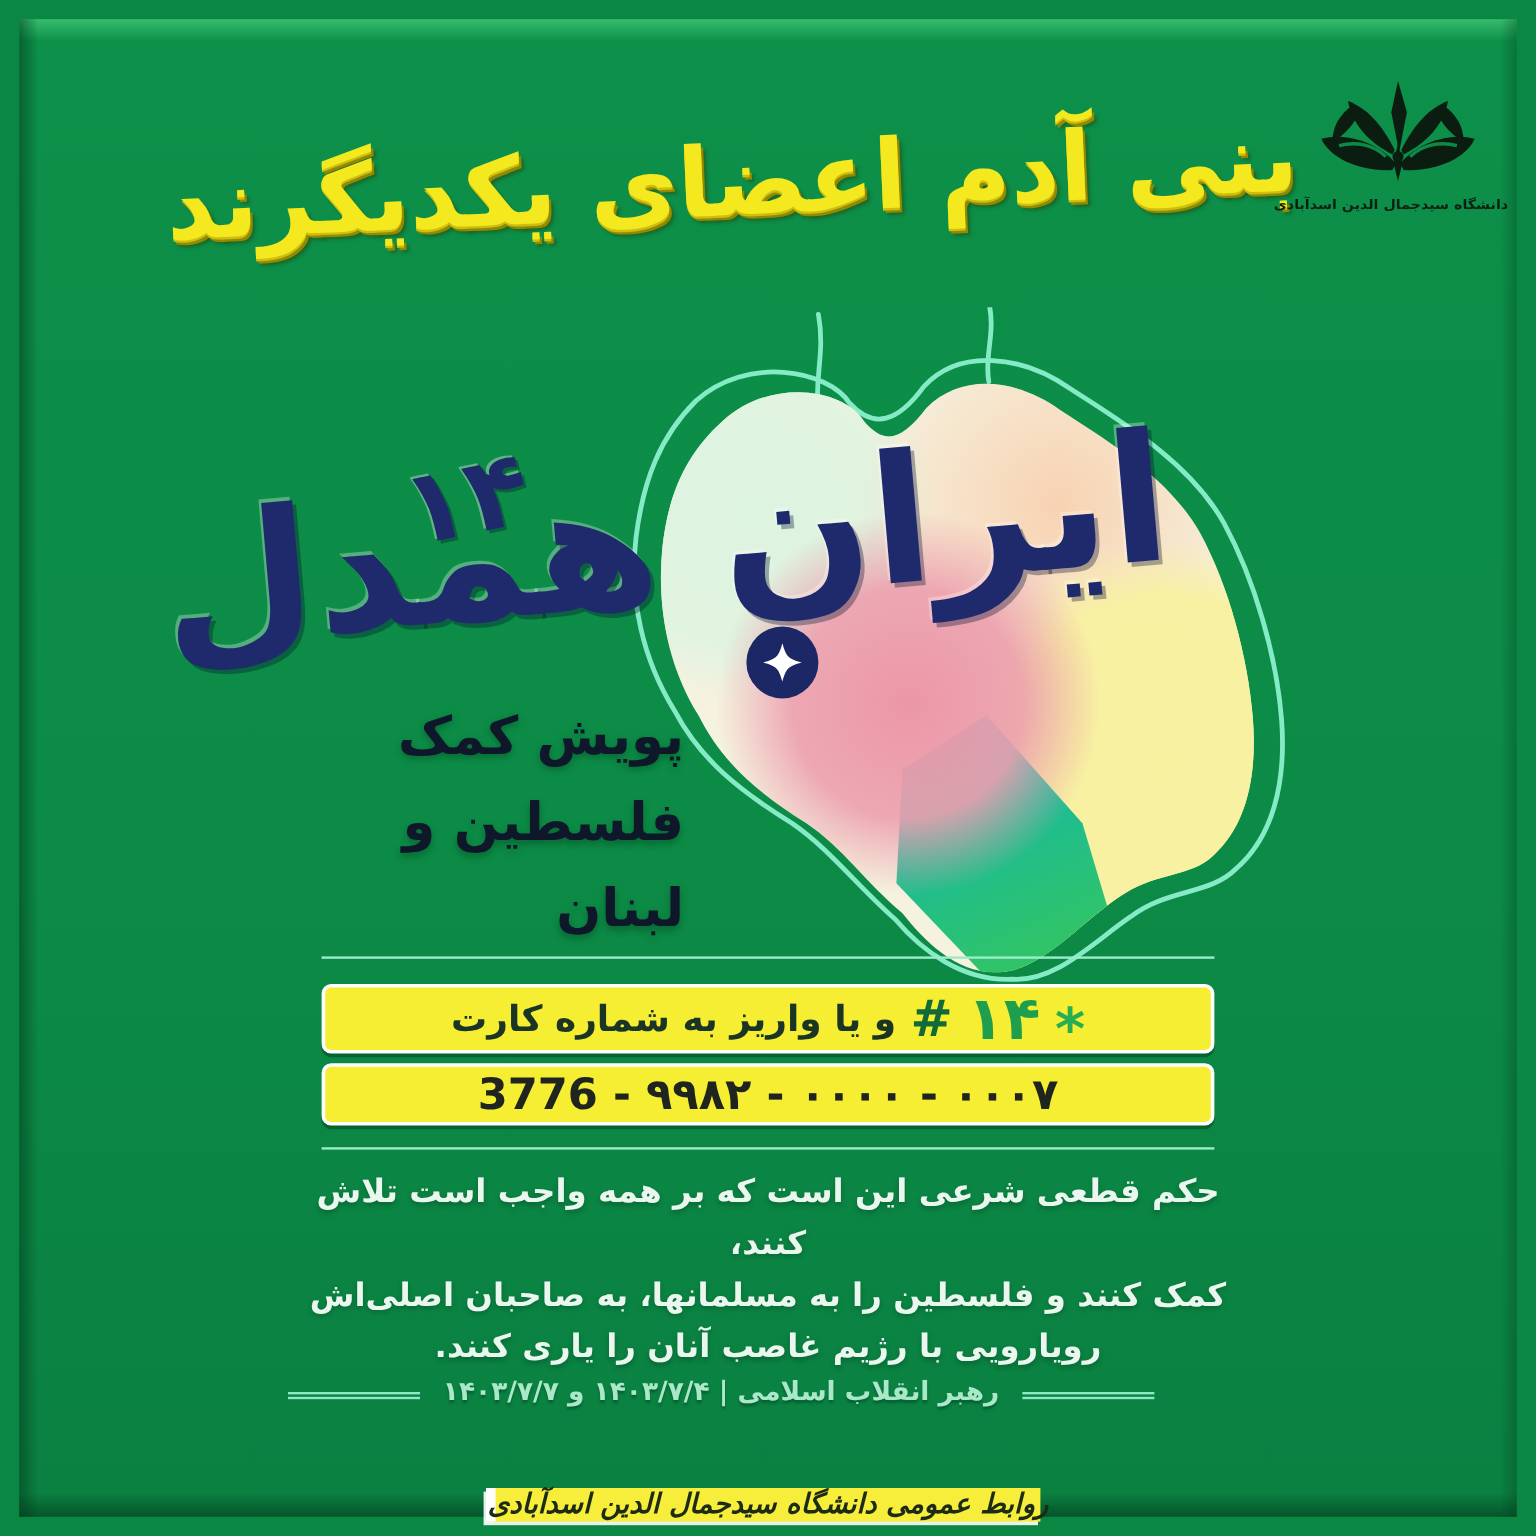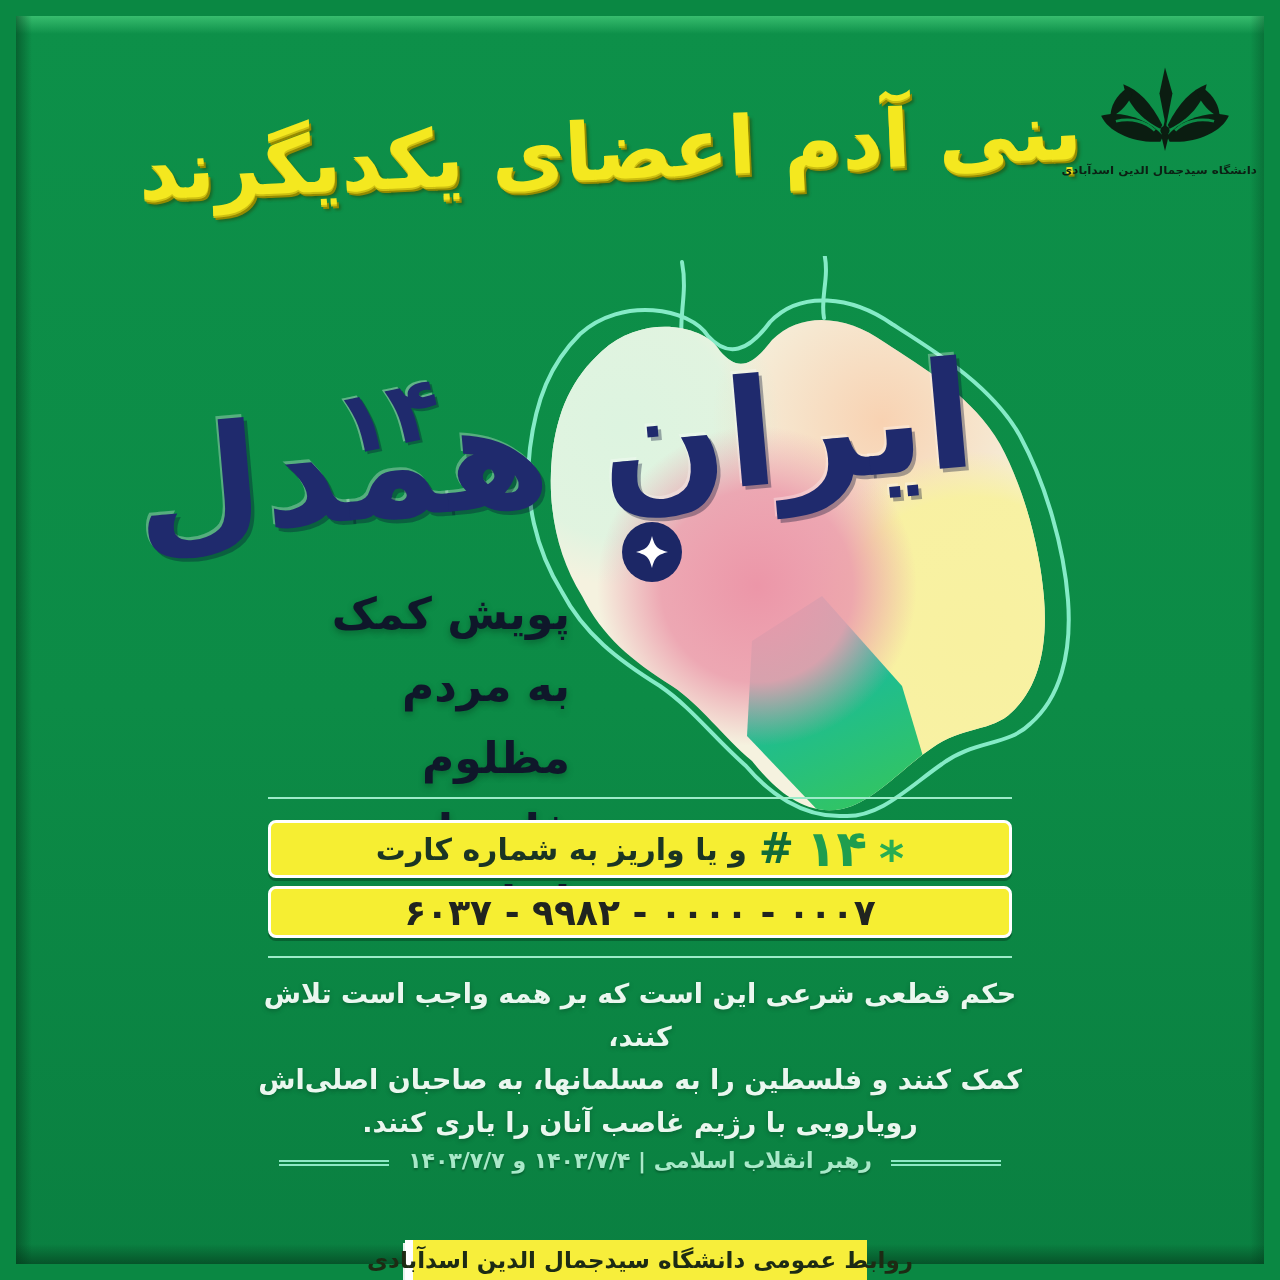--- a/index.html
+++ b/index.html
@@ -88,34 +88,35 @@
 
   
   .quote{
     position:absolute;left:240px;top:972px;width:800px;
     direction:rtl;text-align:center;
     font-size:27px;font-weight:bold;color:#eaf7ef;line-height:43px;
     text-shadow:0 2px 4px rgba(0,50,25,.35);
   }
   .attrib{
     position:absolute;left:240px;top:1148px;width:800px;
-    display:flex;align-items:center;justify-content:center;gap:19px;
+    display:flex;align-items:center;gap:19px;
   }
   .attrib-rule{height:2px;width:110px;background:#8ee9c6;box-shadow:0 4px 0 #8ee9c6;}
   .attrib-text{
     direction:rtl;font-size:22px;font-weight:bold;color:#a9e9c9;white-space:nowrap;
     text-shadow:0 2px 2px rgba(0,50,25,.4);
   }
 
   
   .footer-bar{
-    position:absolute;left:405px;top:1240px;width:462px;height:40px;
+    position:absolute;left:405px;top:1240px;width:462px;height:28px;
     background:#f7ee3b;border-left:8px solid #ffffff;
     box-sizing:border-box;display:flex;align-items:center;justify-content:center;
     box-shadow:-2px 3px 0 rgba(255,255,255,.9);
+    font-style:italic;
   }
   .footer-text{
     direction:rtl;font-size:23px;font-weight:bold;color:#1d2b14;white-space:nowrap;
   }
 </style>
 </head>
 <body>
 
 <div class="poster">
   <div class="panel"></div>
@@ -213,36 +214,35 @@
         </g>
       </svg>
     </span>
   </div>
 
   <div class="wordmark">ایران همدل</div>
   <div class="wordmark-number">۱۴</div>
 
   <div class="tagline">
     <div>پویش کمک</div>
-    <div>به مردم مظلوم</div>
     <div>فلسطین و لبنان</div>
   </div>
 
   <div class="rule-line" style="top:797px;"></div>
   <div class="rule-line" style="top:956px;"></div>
 
   <div class="strip strip-dial">
     <span class="dial-text">و یا واریز به شماره کارت</span>
     <span class="ussd-hash">#</span>
     <span class="ussd-number">۱۴</span>
     <span class="ussd-star">*</span>
   </div>
 
   <div class="strip strip-card">
-    <span class="card-number">۶۰۳۷ - ۹۹۸۲ - ۰۰۰۰ - ۰۰۰۷</span>
+    <span class="card-number">3776 - ۹۹۸۲ - ۰۰۰۰ - ۰۰۰۷</span>
   </div>
 
   <div class="quote">
     <div>حکم قطعی شرعی این است که بر همه واجب است تلاش کنند،</div>
     <div>کمک کنند و فلسطین را به مسلمانها، به صاحبان اصلی‌اش</div>
     <div>رویارویی با رژیم غاصب آنان را یاری کنند.</div>
   </div>
 
   <div class="attrib">
     <span class="attrib-rule"></span>

